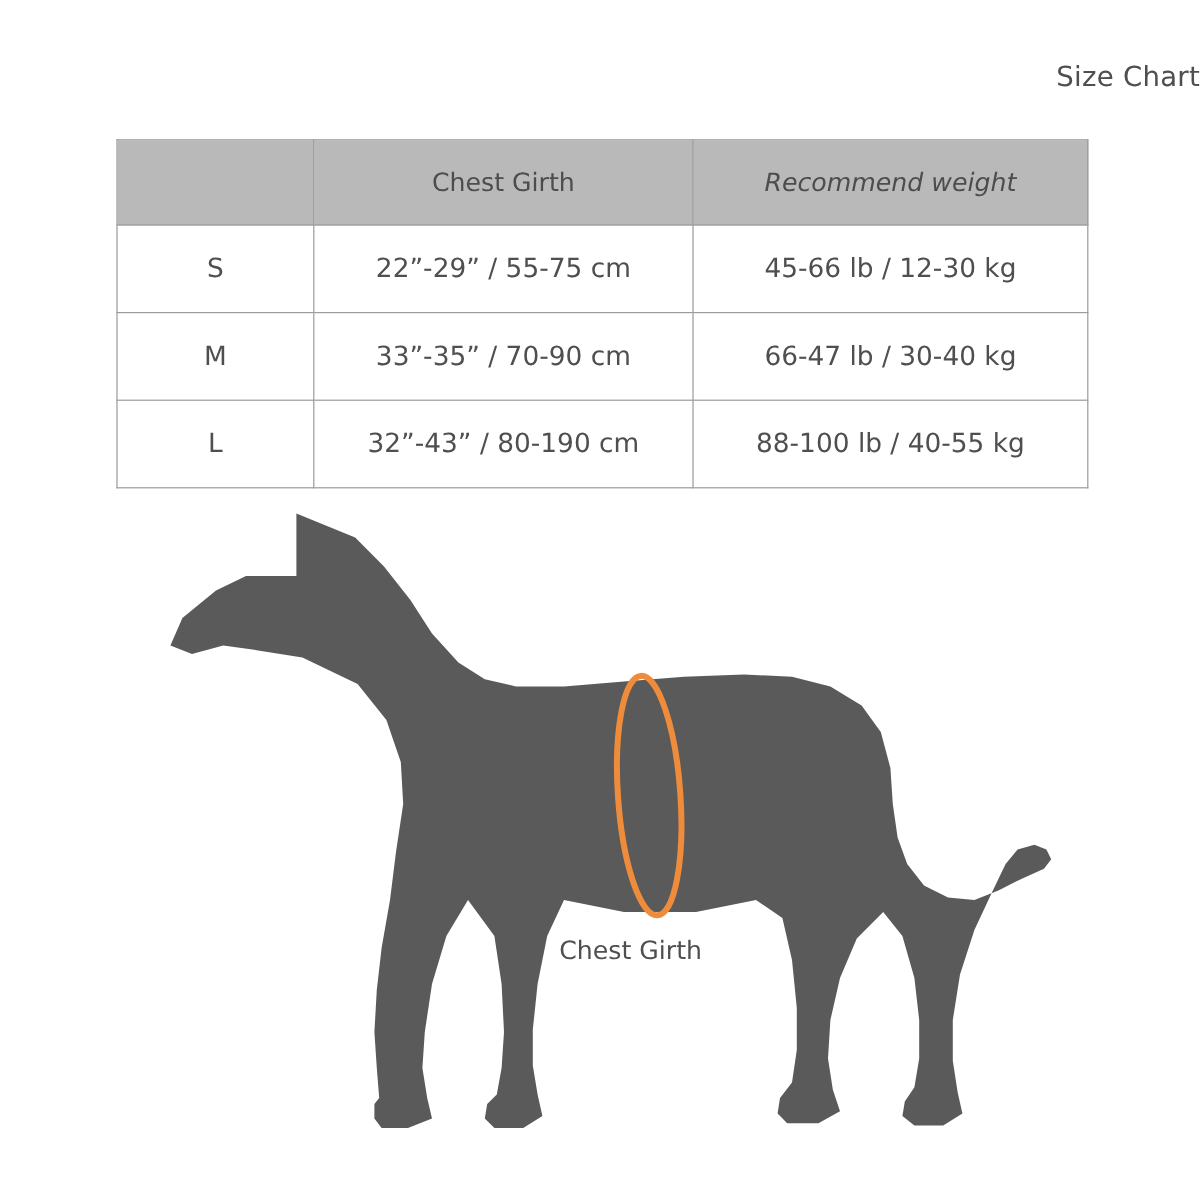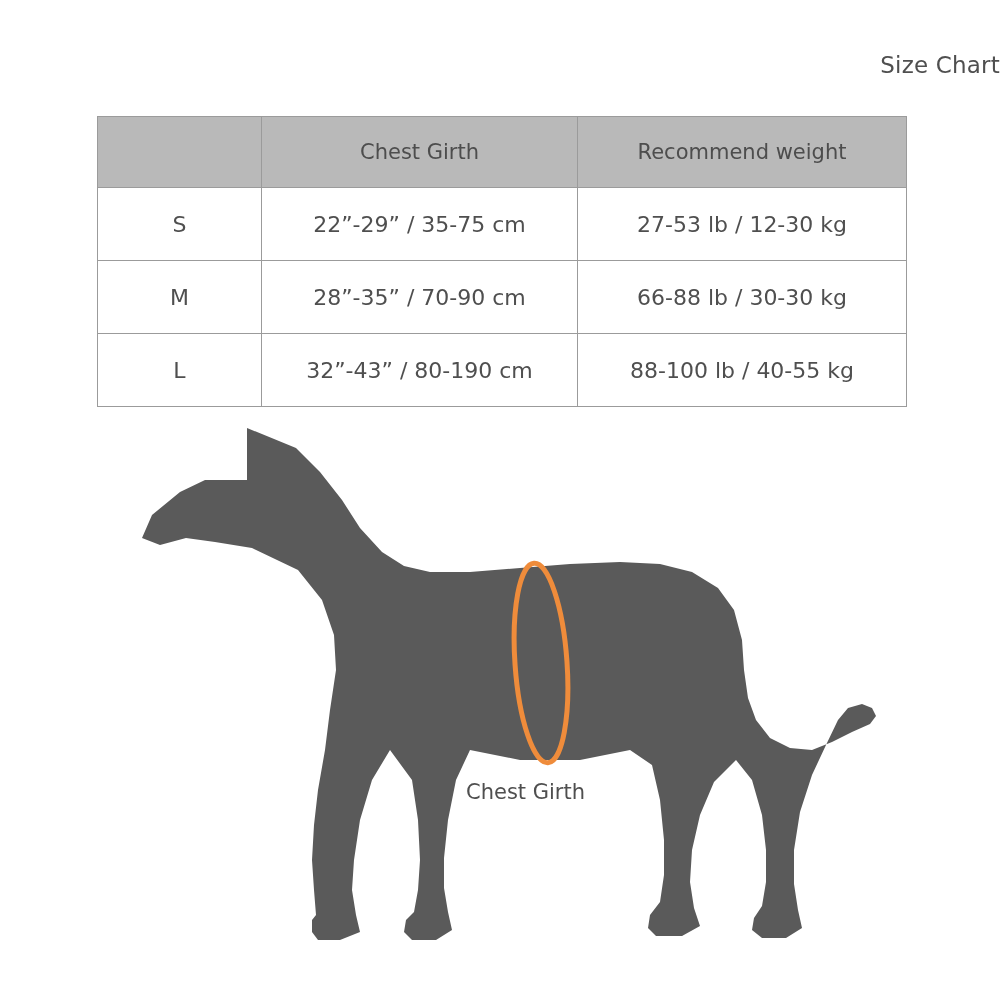--- a/index.html
+++ b/index.html
@@ -50,21 +50,21 @@
     font-size: 21px;
     color: #4d4d4d;
   }
   table.size-table tbody td {
     height: 72px;
     font-size: 22px;
     background: #ffffff;
   }
   .col-size { width: 163px; }
   .col-chest { width: 315px; }
-  .col-weight { width: 328px; }
+  .col-weight { width: 328px; font-style: italic; }
   .cell-size { font-size: 21px; }
   .illustration {
     position: absolute;
     top: 420px;
     left: 0;
     width: 1000px;
     height: 570px;
   }
   .girth-label {
     position: absolute;
@@ -85,27 +85,27 @@
     <thead>
       <tr>
         <th class="col-size"></th>
         <th class="col-chest">Chest Girth</th>
         <th class="col-weight">Recommend weight</th>
       </tr>
     </thead>
     <tbody>
       <tr>
         <td class="cell-size">S</td>
-        <td>22”-29” / 35-75 cm</td>
-        <td>27-53 lb / 12-30 kg</td>
+        <td>22”-29” / 55-75 cm</td>
+        <td>45-66 lb / 12-30 kg</td>
       </tr>
       <tr>
         <td class="cell-size">M</td>
-        <td>28”-35” / 70-90 cm</td>
-        <td>66-88 lb / 30-30 kg</td>
+        <td>33”-35” / 70-90 cm</td>
+        <td>66-47 lb / 30-40 kg</td>
       </tr>
       <tr>
         <td class="cell-size">L</td>
         <td>32”-43” / 80-190 cm</td>
         <td>88-100 lb / 40-55 kg</td>
       </tr>
     </tbody>
   </table>
 
   <div class="illustration">

